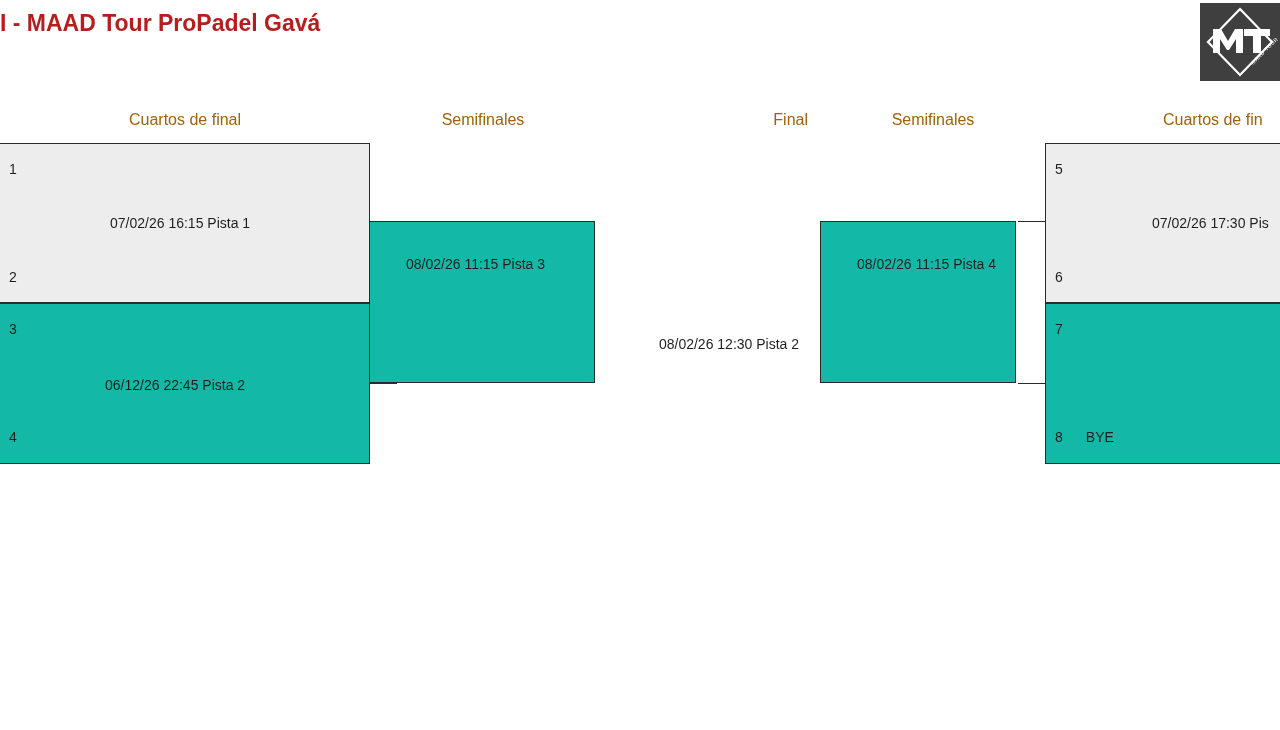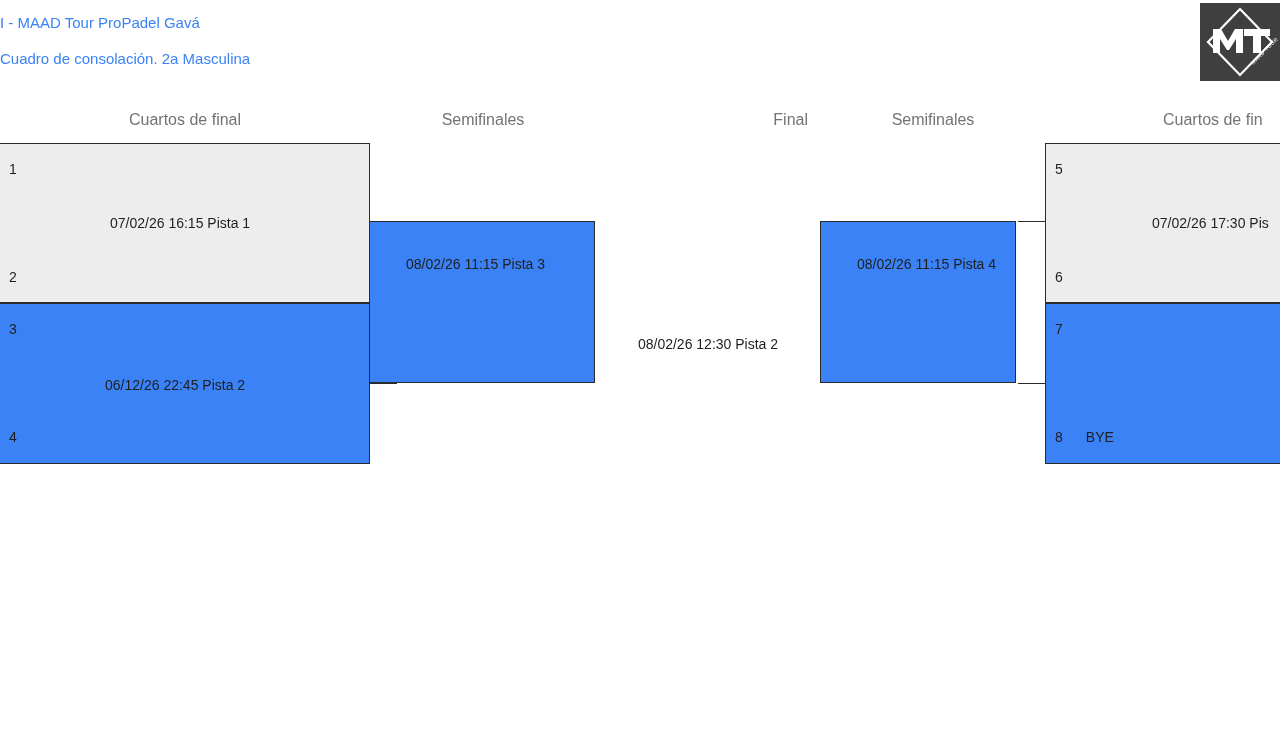--- a/index.html
+++ b/index.html
@@ -14,24 +14,24 @@
     font-family: "Liberation Sans", sans-serif;
     color: #1a1a1a;
     position: relative;
   }
 
   
   .page-title {
     position: absolute;
     left: 0px;
     top: 5px;
-    font-size: 15px;
+    font-size: 23px;
     line-height: 36px;
-    font-weight: 400;
-    color: #3b82f6;
+    font-weight: 700;
+    color: #b91c1c;
     white-space: nowrap;
   }
   .page-title .line { display: block; }
 
   .logo {
     position: absolute;
     right: 0px;
     top: 3px;
     width: 80px;
     height: 78px;
@@ -39,31 +39,31 @@
     overflow: hidden;
   }
   .logo svg { display: block; }
 
   
   .round-header {
     position: absolute;
     top: 109px;
     font-size: 16px;
     line-height: 22px;
-    color: #737373;
+    color: #a16207;
     white-space: nowrap;
     text-align: center;
   }
 
   
   .match-box {
     position: absolute;
     box-sizing: border-box;
     border: 1px solid #2b2b2b;
-    background: #3b82f6;
+    background: #14b8a6;
   }
   .match-box.shaded { background: #ededed; }
 
   .seed {
     position: absolute;
     font-size: 14px;
     line-height: 18px;
     color: #1f1f1f;
     white-space: nowrap;
   }
@@ -94,21 +94,20 @@
     color: #1f1f1f;
     white-space: nowrap;
     text-align: center;
   }
 </style>
 </head>
 <body>
 
 <div class="page-title">
   <span class="line">I - MAAD Tour ProPadel Gavá</span>
-  <span class="line">Cuadro de consolación. 2a Masculina</span>
 </div>
 
 <div class="logo">
   <svg width="80" height="78" viewBox="0 0 80 78">
     <rect x="0" y="0" width="80" height="78" fill="#3f3f3f"></rect>
     <polygon points="40,6 72,39 40,72 8,39" fill="none" stroke="#ffffff" stroke-width="2.2"></polygon>
     <g fill="#ffffff">
 
       <path d="M13 50 L13 26 L21 26 L28 38 L35 26 L43 26 L43 50 L36 50 L36 36 L29 47 L27 47 L20 36 L20 50 Z"></path>
 
@@ -136,21 +135,21 @@
   <span class="match-info" style="left:105px; top:72px;">06/12/26 22:45 Pista 2</span>
 </div>
 
 <div class="connector" style="left:369px; top:221px; width:28px;"></div>
 <div class="connector" style="left:369px; top:383px; width:28px;"></div>
 
 <div class="match-box" style="left:369px; top:221px; width:226px; height:162px;">
   <span class="match-info" style="left:36px; top:33px;">08/02/26 11:15 Pista 3</span>
 </div>
 
-<div class="final-label" style="left:608px; top:335px; width:200px;">08/02/26 12:30 Pista 2</div>
+<div class="final-label" style="left:629px; top:335px; width:200px;">08/02/26 12:30 Pista 2</div>
 
 <div class="match-box" style="left:820px; top:221px; width:196px; height:162px;">
   <span class="match-info" style="left:36px; top:33px;">08/02/26 11:15 Pista 4</span>
 </div>
 
 <div class="connector" style="left:1018px; top:221px; width:28px;"></div>
 <div class="connector" style="left:1018px; top:383px; width:28px;"></div>
 
 <div class="match-box shaded" style="left:1045px; top:143px; width:280px; height:160px;">
   <span class="seed seed-top"><span>5</span></span>

